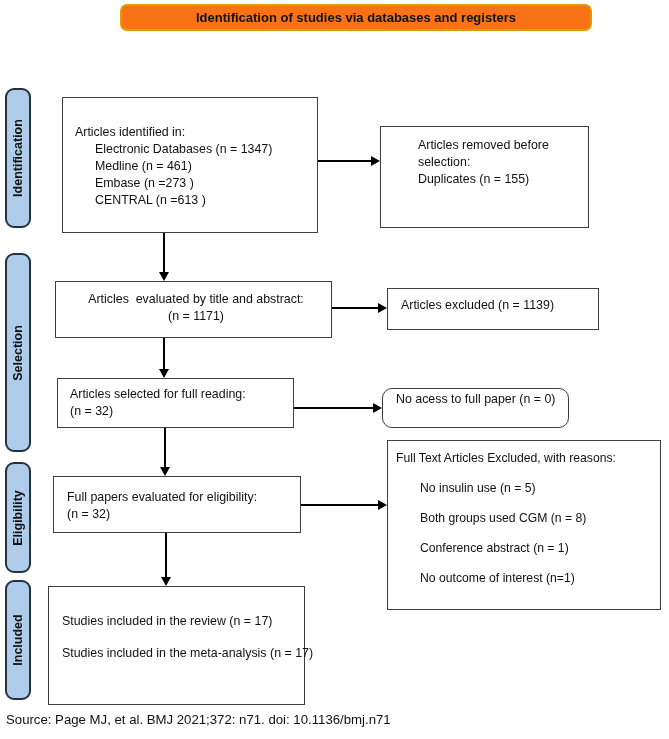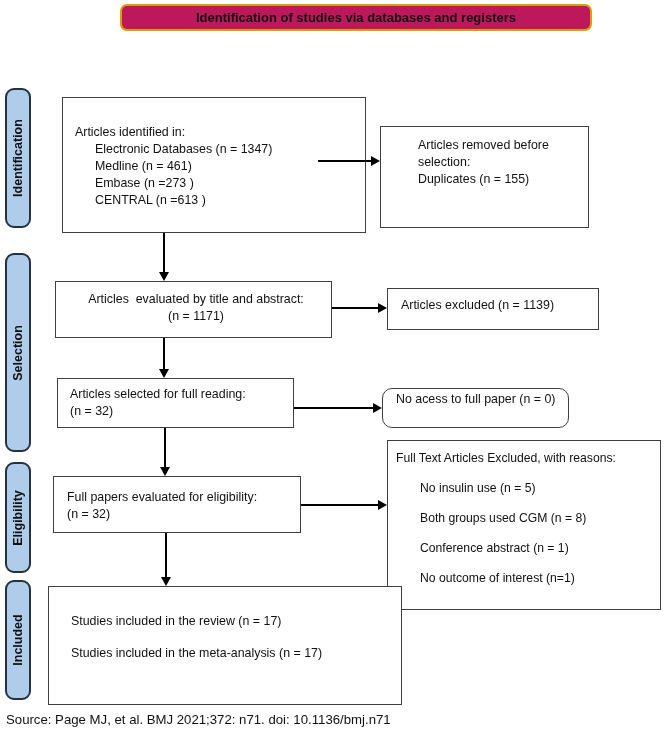--- a/index.html
+++ b/index.html
@@ -2,21 +2,21 @@
 <html><head>
 <meta charset="utf-8">
 <style>
   html,body{margin:0;padding:0;background:#ffffff;}
   #canvas{
     position:relative;width:669px;height:739px;background:#ffffff;overflow:hidden;
     font-family:"Liberation Sans",sans-serif;color:#111;
   }
   .banner{
     position:absolute;left:120px;top:4px;width:472px;height:27px;
-    background:#be185d;border:2px solid #DC9E00;border-radius:7px;
+    background:#f97316;border:2px solid #DC9E00;border-radius:7px;
     display:flex;align-items:center;justify-content:center;
     font-weight:bold;font-size:13px;color:#111;box-sizing:border-box;
   }
   .stage{
     position:absolute;left:5px;width:26px;background:#AFCDEA;
     border:2.5px solid #233140;border-radius:9px;box-sizing:border-box;
     display:flex;align-items:center;justify-content:center;
   }
   .stage span{
     transform:rotate(-90deg);white-space:nowrap;
@@ -48,21 +48,21 @@
   <div class="stage" style="top:253px;height:199px;">
     <span>Selection</span>
   </div>
   <div class="stage" style="top:462px;height:111px;">
     <span>Eligibility</span>
   </div>
   <div class="stage" style="top:580px;height:120px;">
     <span>Included</span>
   </div>
 
-  <div class="fbox" style="left:62px;top:97px;width:304px;height:136px;padding:26px 6px 0 12px;">
+  <div class="fbox" style="left:62px;top:97px;width:256px;height:136px;padding:26px 6px 0 12px;">
     <div class="line">Articles identified in:</div>
     <div class="indent">Electronic Databases (n = 1347)</div>
     <div class="indent">Medline (n = 461)</div>
     <div class="indent">Embase (n =273 )</div>
     <div class="indent">CENTRAL (n =613 )</div>
   </div>
 
   <div class="fbox" style="left:380px;top:126px;width:209px;height:102px;padding:10px 6px 0 37px;">
     <div class="line">Articles removed before</div>
     <div class="line">selection:</div>
@@ -93,21 +93,21 @@
   </div>
 
   <div class="fbox" style="left:387px;top:440px;width:274px;height:170px;padding:9px 4px 0 8px;font-size:12.2px;">
     <div class="line">Full Text Articles Excluded, with reasons:</div>
     <div class="reason">No insulin use (n = 5)</div>
     <div class="reason">Both groups used CGM (n = 8)</div>
     <div class="reason">Conference abstract (n = 1)</div>
     <div class="reason">No outcome of interest (n=1)</div>
   </div>
 
-  <div class="fbox" style="left:48px;top:586px;width:354px;height:119px;padding:26px 4px 0 22px;">
+  <div class="fbox" style="left:48px;top:586px;width:257px;height:119px;padding:26px 4px 0 13px;">
     <div class="line">Studies included in the review (n = 17)</div>
     <div class="line" style="margin-top:15px;">Studies included in the meta-analysis (n = 17)</div>
   </div>
 
   <div class="shaft-v" style="left:163px;top:233px;height:39px;"></div>
   <div class="head-down" style="left:159px;top:272px;"></div>
 
   <div class="shaft-v" style="left:163px;top:338px;height:31px;"></div>
   <div class="head-down" style="left:159px;top:369px;"></div>
 

